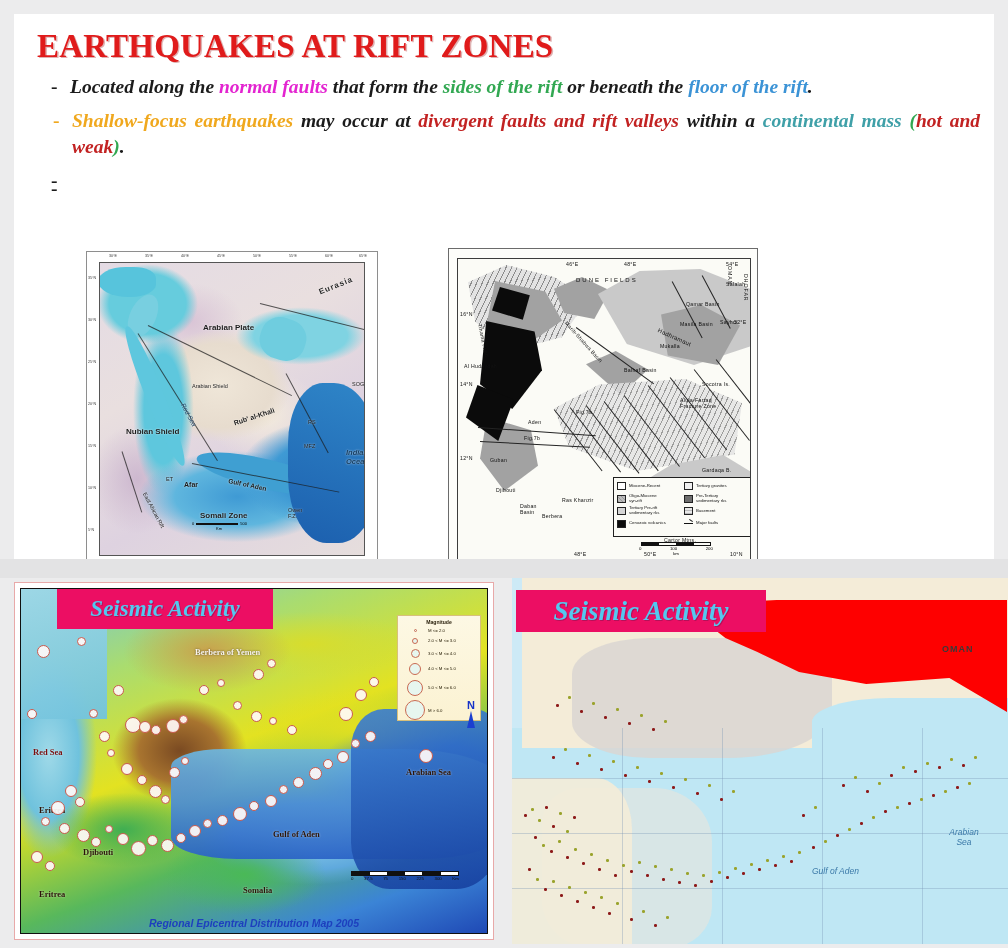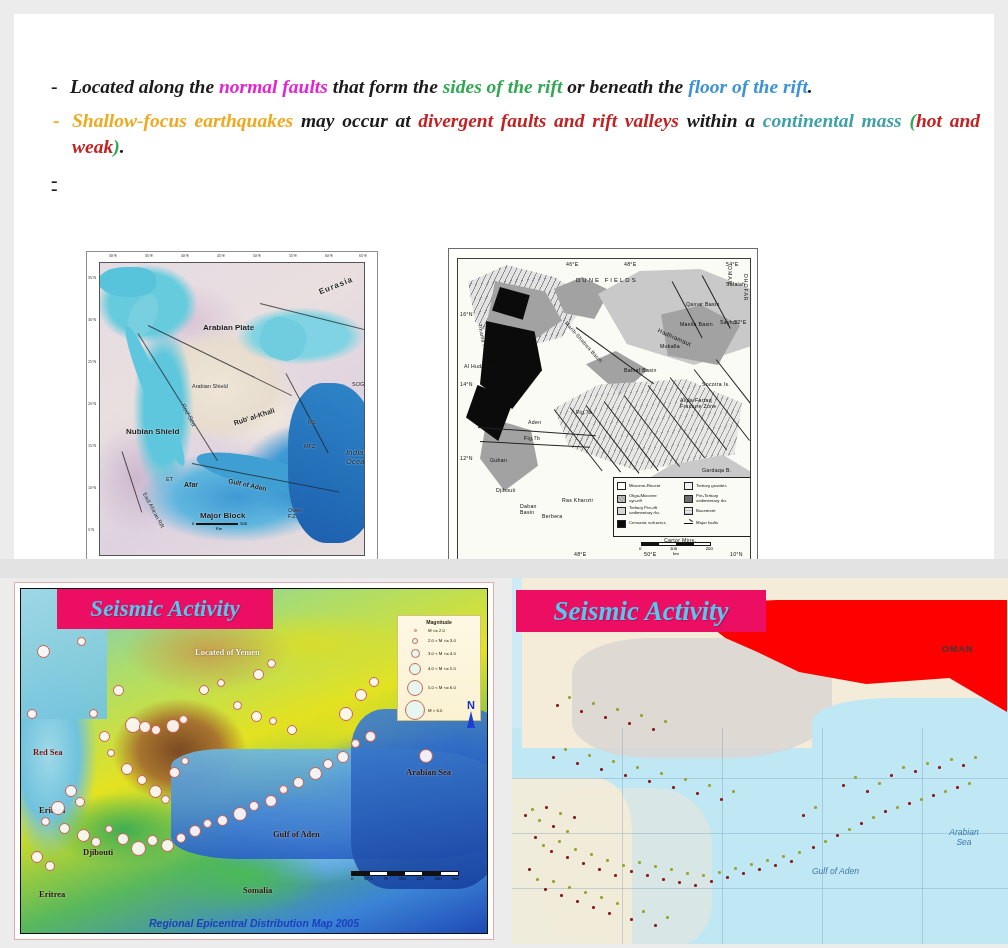--- a/index.html
+++ b/index.html
@@ -313,20 +313,21 @@
 
   .divider { position: absolute; left: 0; width: 1008px; background: #e3e3e4; }
 </style>
 </head>
 <body>
 
 <div id="page">
 
   <div id="slide-top">
 
+    <div class="title">EARTHQUAKES AT RIFT ZONES</div>
 
     <div class="bullets">
       <div class="bullet" id="b1">
         <span class="dash">-</span>
         <span class="btext"><span class="seg" style="color: rgb(27, 27, 27);">Located along the </span><span class="seg" style="color: rgb(227, 36, 208);">normal faults</span><span class="seg" style="color: rgb(27, 27, 27);"> that form the </span><span class="seg" style="color: rgb(50, 168, 82);">sides of the rift</span><span class="seg" style="color: rgb(27, 27, 27);"> or beneath the </span><span class="seg" style="color: rgb(59, 147, 214);">floor of the rift</span><span class="seg" style="color: rgb(27, 27, 27);">.</span></span>
       </div>
       <div class="bullet" id="b2" style="padding-left:32px;">
         <span class="dash" style="color:#f0a81e;left:13px;">-</span>
         <span class="btext"><span class="seg" style="color: rgb(240, 168, 30);">Shallow-focus earthquakes</span><span class="seg" style="color: rgb(27, 27, 27);"> may occur at </span><span class="seg" style="color: rgb(194, 34, 34);">divergent faults and rift valleys</span><span class="seg" style="color: rgb(27, 27, 27);"> within a </span><span class="seg" style="color: rgb(63, 160, 168);">continental mass</span><span class="seg" style="color: rgb(50, 168, 82);"> (</span><span class="seg" style="color: rgb(194, 34, 34);">hot and weak</span><span class="seg" style="color: rgb(50, 168, 82);">)</span><span class="seg" style="color: rgb(27, 27, 27);">.</span></span>
       </div>
@@ -350,21 +351,21 @@
 
         <div class="mapa-line" style="left:48px;top:62px;width:160px;transform:rotate(26deg);"></div>
         <div class="mapa-line" style="left:38px;top:70px;width:150px;transform:rotate(58deg);"></div>
         <div class="mapa-line" style="left:92px;top:200px;width:150px;transform:rotate(11deg);"></div>
         <div class="mapa-line" style="left:186px;top:110px;width:90px;transform:rotate(62deg);"></div>
         <div class="mapa-line" style="left:22px;top:188px;width:64px;transform:rotate(72deg);"></div>
         <div class="mapa-line" style="left:160px;top:40px;width:110px;transform:rotate(14deg);"></div>
 
         <span class="mapa-lbl" style="left:103px;top:60px;text-align:center;">Arabian Plate</span>
         <span class="mapa-lbl" style="left:26px;top:164px;width:54px;">Nubian Shield</span>
-        <span class="mapa-lbl" style="left:100px;top:248px;">Major Block</span>
+        <span class="mapa-lbl" style="left:100px;top:248px;">Somali Zone</span>
         <span class="mapa-lbl small" style="left:92px;top:120px;">Arabian Shield</span>
         <span class="mapa-lbl small" style="left:133px;top:150px;transform:rotate(-18deg);font-size:7px;font-weight:bold;">Rub' al-Khali</span>
         <span class="mapa-lbl sea small" style="left:76px;top:148px;transform:rotate(62deg);font-size:6.5px;">Red Sea</span>
         <span class="mapa-lbl small" style="left:128px;top:218px;transform:rotate(12deg);font-size:6.5px;font-weight:bold;">Gulf of Aden</span>
         <span class="mapa-lbl sea" style="left:246px;top:186px;font-size:7.5px;width:34px;">Indian Ocean</span>
         <span class="mapa-lbl" style="left:218px;top:18px;transform:rotate(-22deg);letter-spacing:1px;color:#2b2b2b;">Eurasia</span>
         <span class="mapa-lbl small" style="left:84px;top:218px;font-size:7px;font-weight:bold;">Afar</span>
         <span class="mapa-lbl small" style="left:66px;top:213px;">ET</span>
         <span class="mapa-lbl small" style="left:204px;top:180px;">MFZ</span>
         <span class="mapa-lbl small" style="left:208px;top:156px;">RS</span>
@@ -547,21 +548,21 @@
         <div class="topo"></div>
 
         <div style="position:absolute;left:0;top:0;width:86px;height:130px;background:linear-gradient(160deg,#9fd8e6,#72c3dd);opacity:.95;"></div>
         <div style="position:absolute;left:150px;top:160px;width:330px;height:110px;background:linear-gradient(180deg,#6db7e0,#2a62c6);border-radius:16% 30% 24% 20%;opacity:.92;"></div>
         <div style="position:absolute;left:330px;top:120px;width:150px;height:180px;background:linear-gradient(170deg,#3a7ed3,#163f9e);border-radius:22% 18% 30% 26%;opacity:.9;"></div>
 
         <div class="banner" style="left:36px;top:0px;width:216px;height:40px;">
           <span style="font-size:23px;">Seismic Activity</span>
         </div>
 
-        <span class="topo-lbl w" style="left:174px;top:58px;">Located of Yemen</span>
+        <span class="topo-lbl w" style="left:174px;top:58px;">Berbera of Yemen</span>
         <span class="topo-lbl" style="left:12px;top:158px;color:#7a1010;">Red Sea</span>
         <span class="topo-lbl" style="left:252px;top:240px;color:#2b1408;">Gulf of Aden</span>
         <span class="topo-lbl" style="left:385px;top:178px;color:#2b1408;">Arabian Sea</span>
         <span class="topo-lbl" style="left:18px;top:216px;">Eritrea</span>
         <span class="topo-lbl" style="left:62px;top:258px;">Djibouti</span>
         <span class="topo-lbl" style="left:18px;top:300px;">Eritrea</span>
         <span class="topo-lbl" style="left:222px;top:296px;">Somalia</span>
 
         <div>
           <div class="epi" style="left:16px;top:56px;width:13px;height:13px;"></div>

